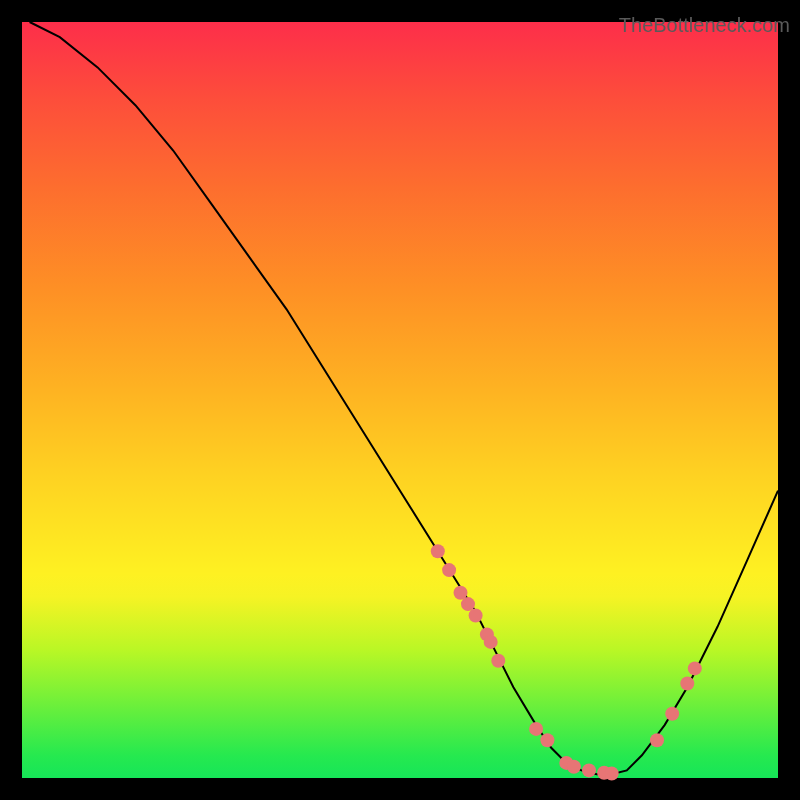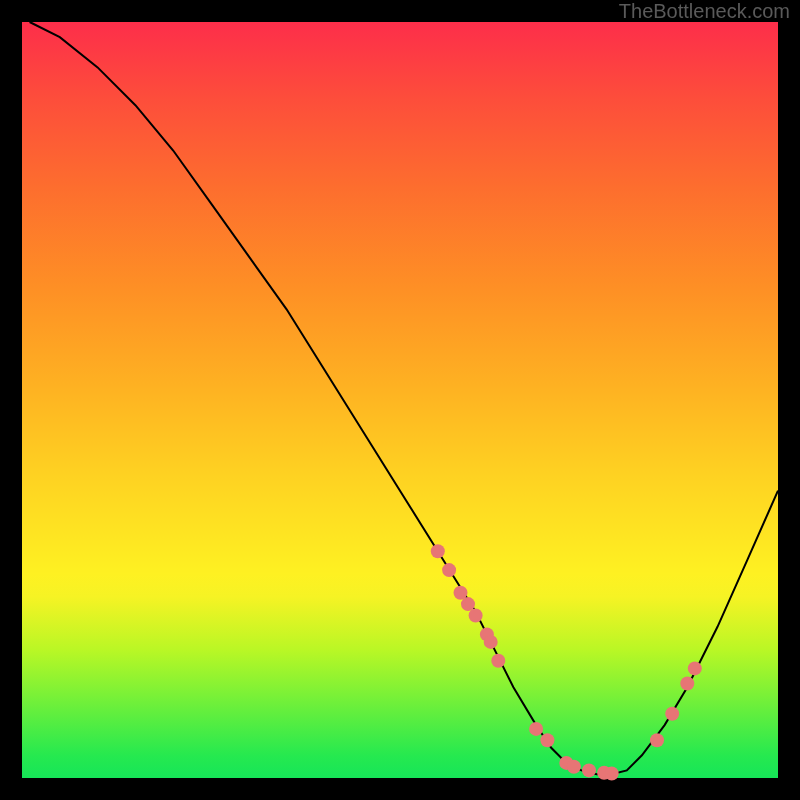--- a/index.html
+++ b/index.html
@@ -24,21 +24,21 @@
       #fef122 27%,
       #fed222 40%,
       #feb122 52%,
       #fe8f25 65%,
       #fd6e2e 78%,
       #fd4d3b 90%,
       #fd2e4a 100%);
   }
   .watermark {
     position: absolute;
-    top: 0;
+    top: 14px;
     right: 10px;
     color: #5a5a5a;
     font-size: 20px;
     font-weight: 500;
     z-index: 10;
   }
   svg.overlay {
     position: absolute;
     left: 0; top: 0;
     width: 756px; height: 756px;

